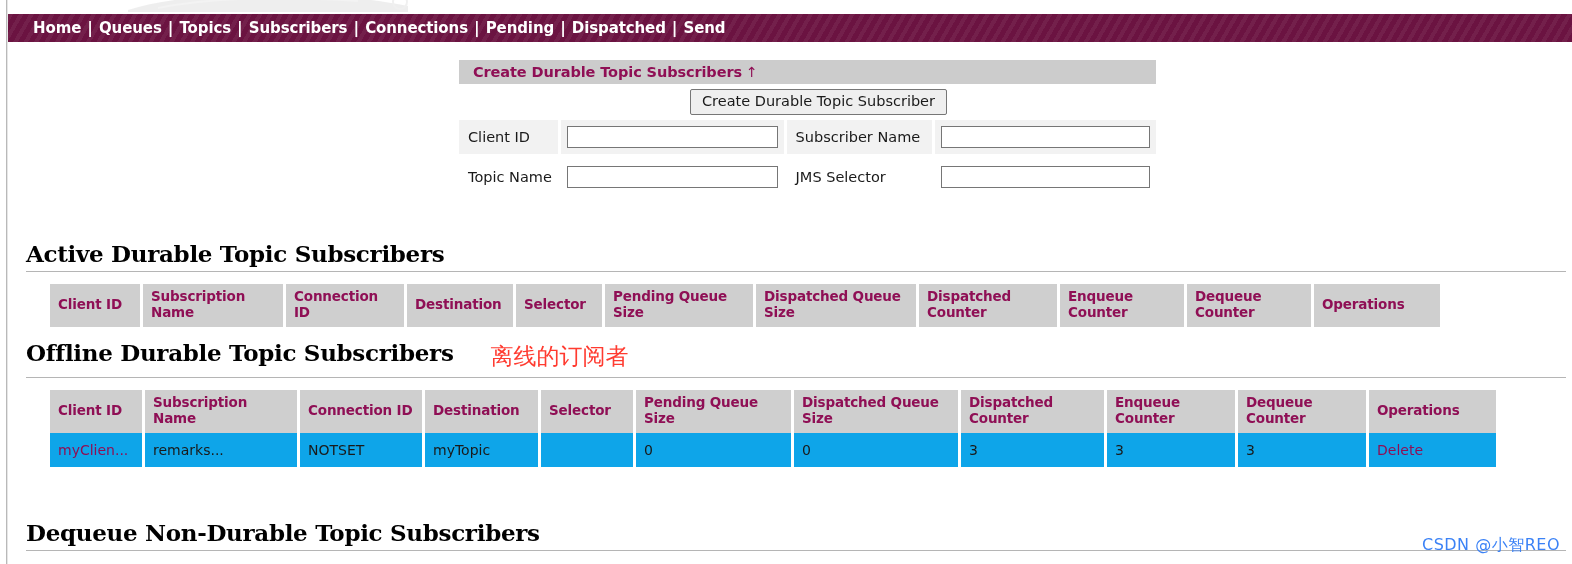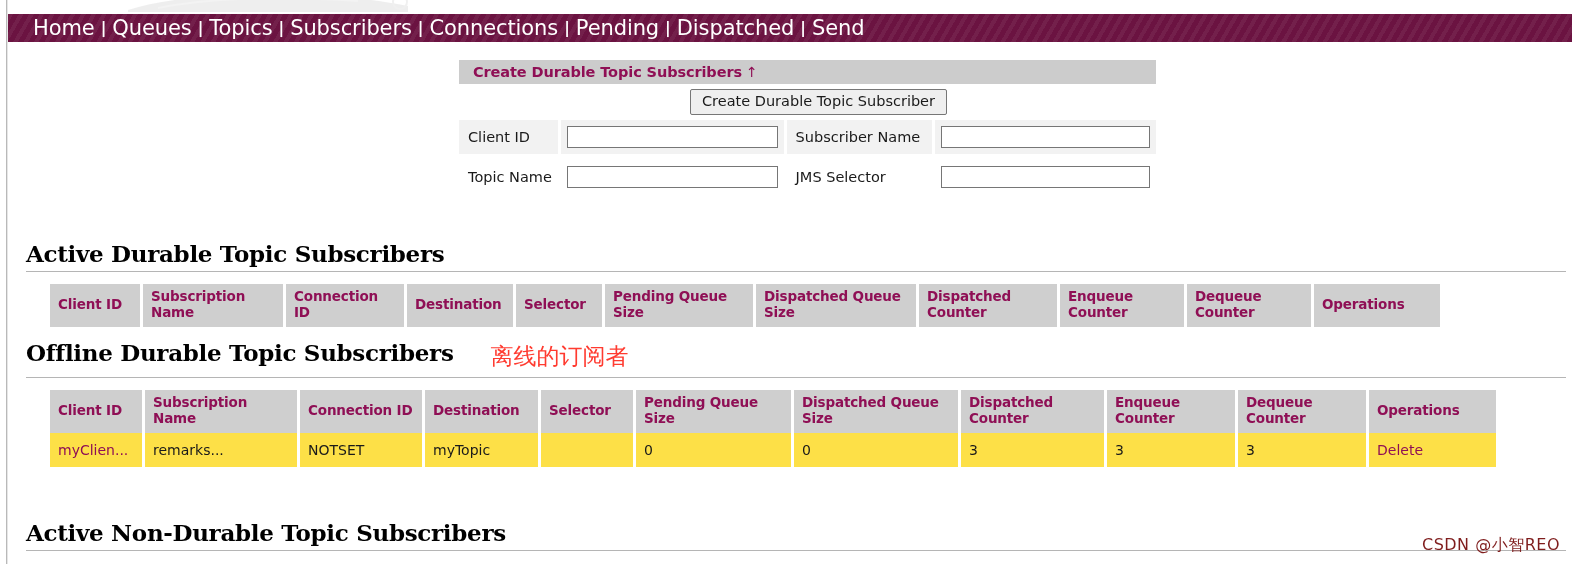--- a/index.html
+++ b/index.html
@@ -57,22 +57,22 @@
     );
     display: flex;
     align-items: center;
     padding-left: 25px;
     white-space: nowrap;
     overflow: hidden;
   }
   .nav-link {
     color: #ffffff;
     font-family: "DejaVu Sans", sans-serif;
-    font-size: 21px;
-    font-weight: normal;
+    font-size: 15px;
+    font-weight: bold;
     text-decoration: none;
     letter-spacing: -0.1px;
   }
   .nav-sep {
     color: #ffffff;
     font-size: 15.5px;
     font-weight: bold;
     margin: 0 6px;
   }
 
@@ -209,21 +209,21 @@
     font-size: 13.5px;
     font-weight: bold;
     text-align: left;
     vertical-align: middle;
     padding: 5px 8px 6px 8px;
     height: 42px;
     line-height: 1.18;
     letter-spacing: -0.15px;
   }
   .sub-table td {
-    background: #fde047;
+    background: #0ea5e9;
     font-family: "DejaVu Sans", sans-serif;
     font-size: 14px;
     color: #1a1a1a;
     text-align: left;
     vertical-align: middle;
     padding: 9px 8px 9px 8px;
     height: 32px;
     white-space: nowrap;
     overflow: hidden;
   }
@@ -231,21 +231,21 @@
   .sub-table td a {
     color: #8f0f55;
     text-decoration: none;
   }
 
   
   .csdn-watermark {
     position: absolute;
     right: 12px;
     bottom: 8px;
-    color: #7f1d1d;
+    color: #3b82f6;
     font-family: "DejaVu Sans", sans-serif;
     font-size: 16px;
     letter-spacing: 0.5px;
     white-space: nowrap;
   }
 </style>
 </head>
 <body>
 
 <div id="root">
@@ -418,20 +418,20 @@
           <td>
             <a href="#">Delete</a>
           </td>
         </tr>
       </tbody>
     </table>
   </div>
 
   <div class="section" style="top:521px;">
     <div class="heading-row">
-      <div class="section-heading">Active Non-Durable Topic Subscribers</div>
+      <div class="section-heading">Dequeue Non-Durable Topic Subscribers</div>
     </div>
     <div class="section-rule"></div>
   </div>
 
   <div class="csdn-watermark">CSDN @小智REO</div>
 
 </div>
 
 </body></html>

